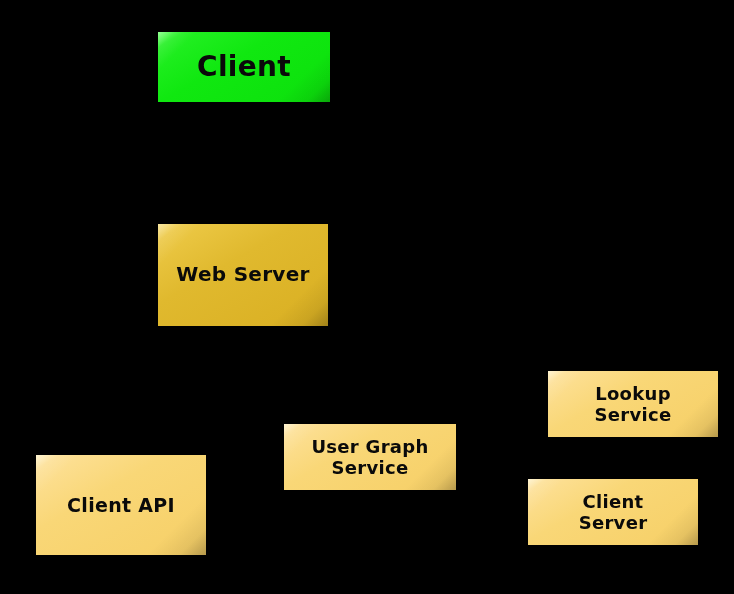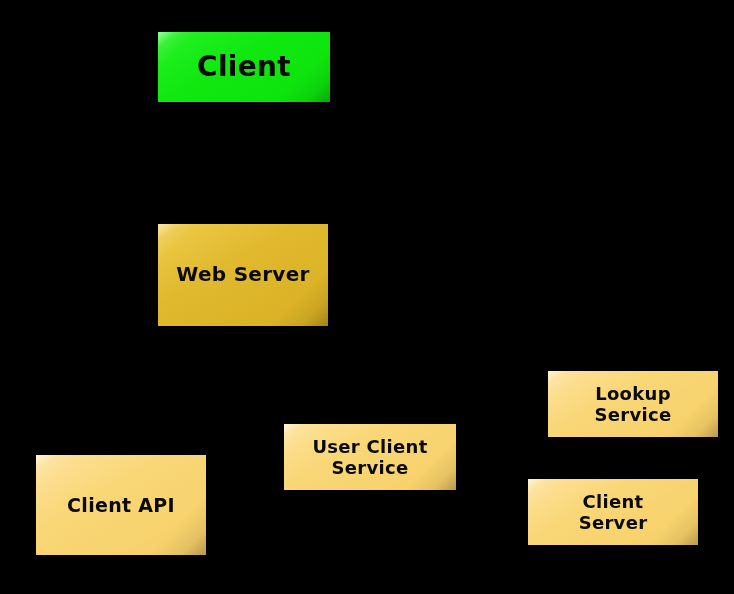--- a/index.html
+++ b/index.html
@@ -78,21 +78,21 @@
   <div class="node node-webserver" style="left: 158px; top: 216px; width: 170px; height: 102px; font-size: 20px;">
     <span class="node-label">Web Server</span>
   </div>
 
   <div class="node node-lightamber" style="left: 528px; top: 371px; width: 170px; height: 66px; font-size: 18px; margin-left: 20px;">
     <span class="node-label">Lookup
 Service</span>
   </div>
 
   <div class="node node-lightamber" style="left: 284px; top: 424px; width: 172px; height: 66px; font-size: 18px;">
-    <span class="node-label">User Client
+    <span class="node-label">User Graph
 Service</span>
   </div>
 
   <div class="node node-lightamber" style="left: 528px; top: 479px; width: 170px; height: 66px; font-size: 18px;">
     <span class="node-label">Client
 Server</span>
   </div>
 
   <div class="node node-lightamber" style="left: 36px; top: 455px; width: 170px; height: 100px; font-size: 19px;">
     <span class="node-label">Client API</span>

